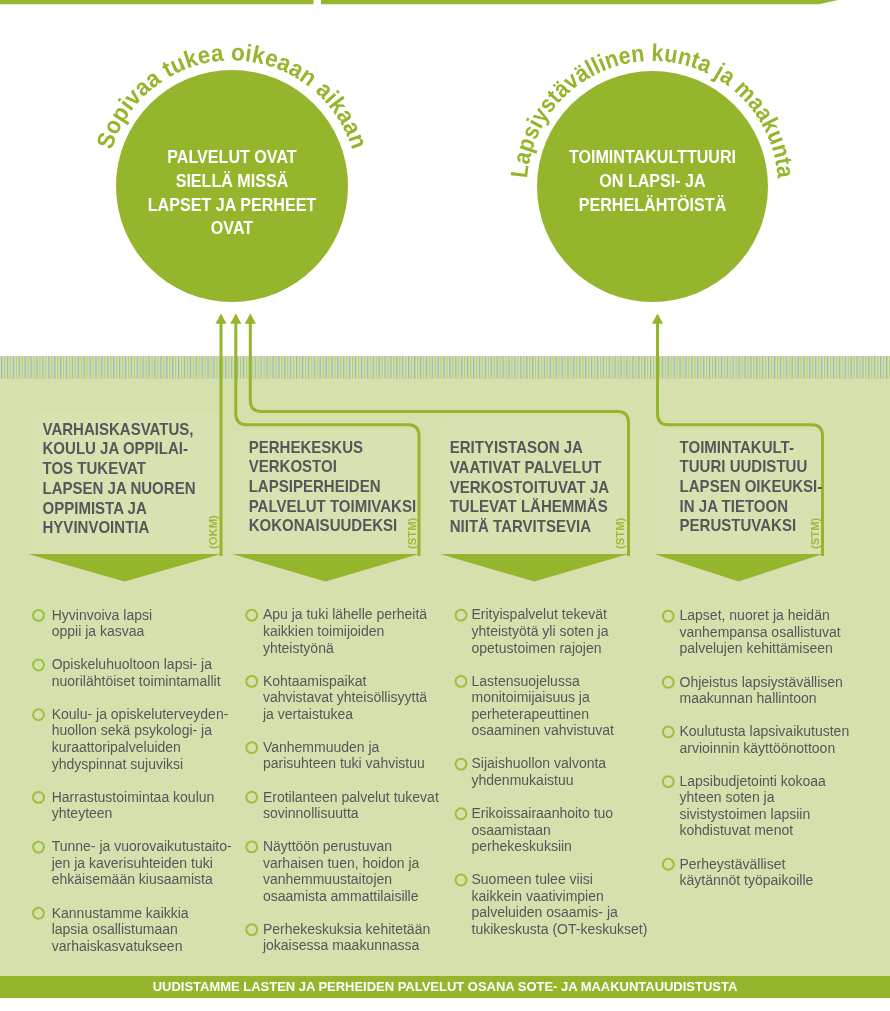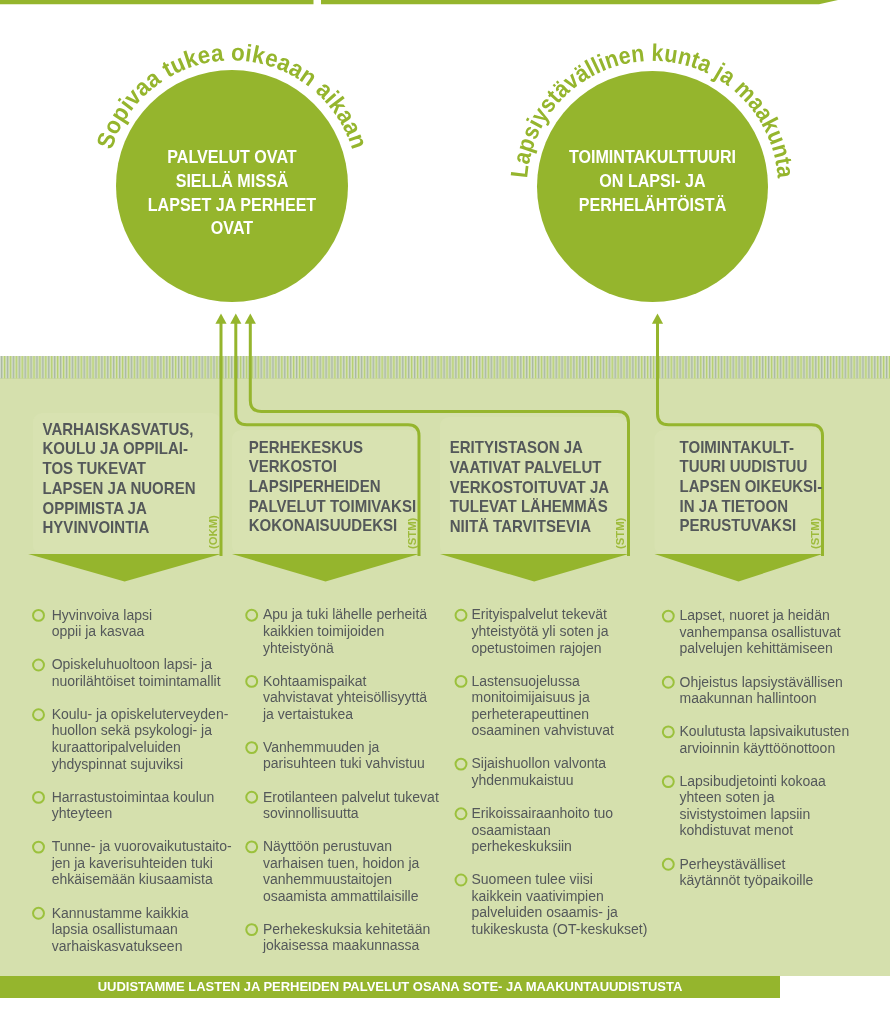--- a/index.html
+++ b/index.html
@@ -5,21 +5,21 @@
 
 html,body{margin:0;padding:0;}
 body{width:890px;height:1011px;background:#fff;position:relative;overflow:hidden;
      font-family:"Liberation Sans",sans-serif;}
 #root{position:absolute;left:0;top:0;width:890px;height:1011px;}
 svg{display:block;}
 .abs{position:absolute;}
 .topbar{left:0;top:0;width:890px;height:12px;}
 .ground{left:0;top:378px;width:890px;height:598px;background:#D5E0AD;}
 .fringe{left:0;top:356px;width:890px;height:24px;}
-.footer{left:0;top:976px;width:780px;height:22px;background:#95B52D;}
+.footer{left:0;top:976px;width:890px;height:22px;background:#95B52D;}
 .ftext{color:#fff;font-weight:bold;font-size:13px;letter-spacing:-0.02px;
        text-align:center;line-height:22px;}
 
 </style>
 </head>
 <body>
 
 <div id="root">
 
 <svg class="abs topbar" width="890" height="12" viewBox="0 0 890 12">

